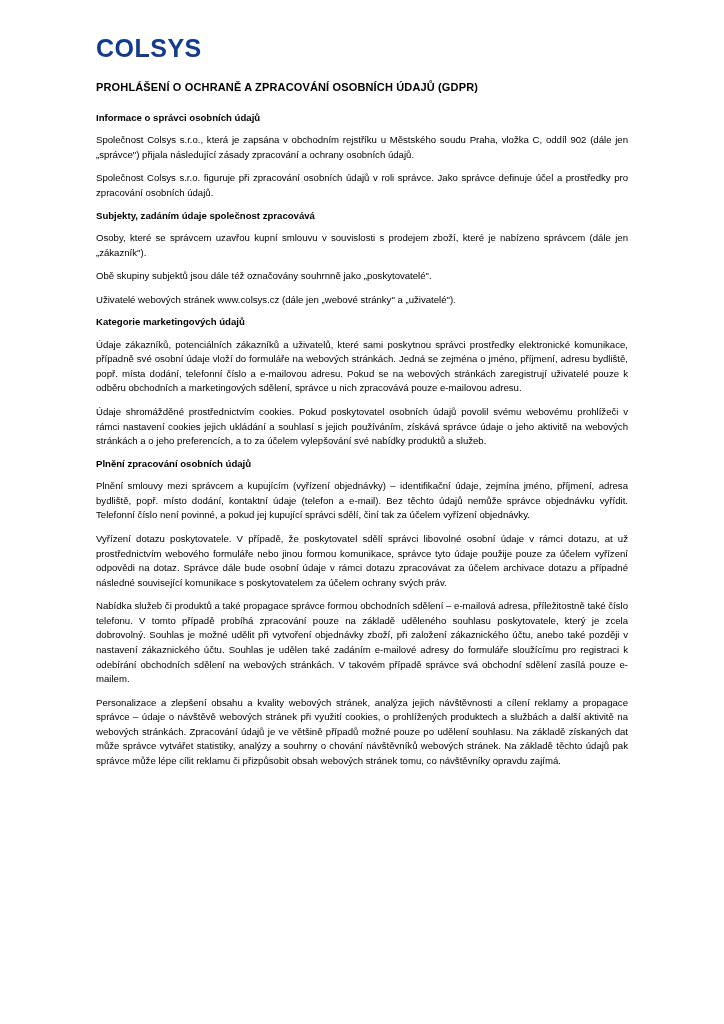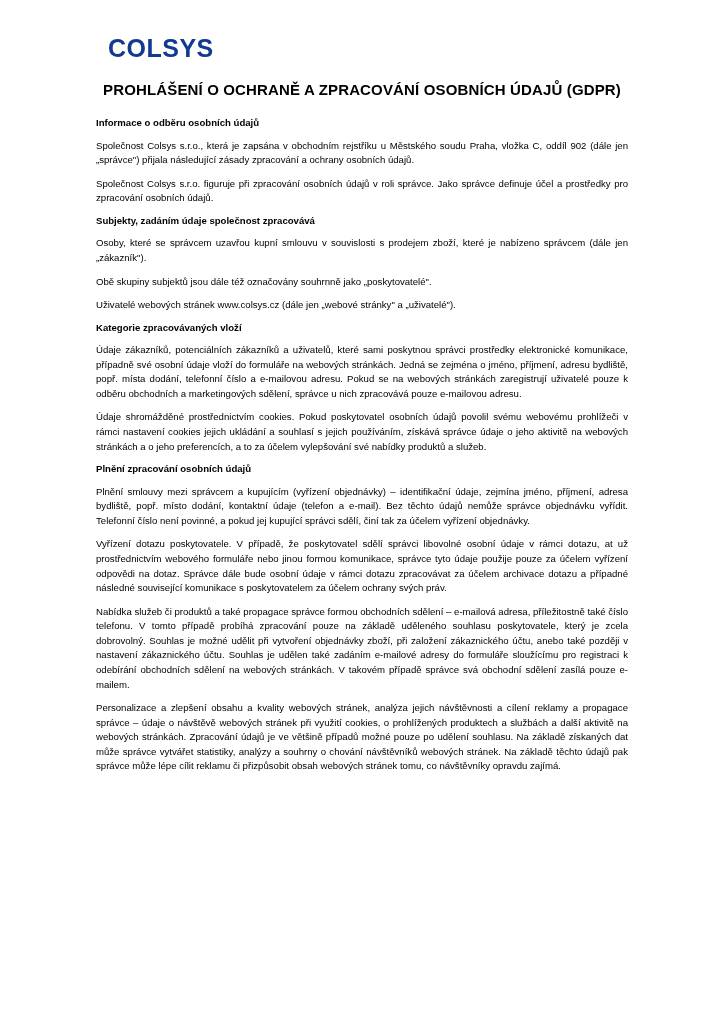--- a/index.html
+++ b/index.html
@@ -14,39 +14,38 @@
   .page {
     position: relative;
     width: 724px;
     height: 1024px;
     background: #ffffff;
     box-sizing: border-box;
     overflow: hidden;
   }
   .logo {
     position: absolute;
-    left: 108px;
+    left: 96px;
     top: 36px;
     font-family: "Liberation Sans", sans-serif;
     font-weight: bold;
     font-size: 25px;
     letter-spacing: 0.5px;
     color: #123a8f;
     line-height: 1;
   }
   .content {
     position: absolute;
     left: 96px;
     top: 80px;
     width: 532px;
   }
   .doc-title {
-    text-align: center;
     font-weight: bold;
-    font-size: 15px;
+    font-size: 11px;
     letter-spacing: 0.15px;
     margin: 0 0 16px 0;
     line-height: 1.35;
   }
   h2.section-heading {
     font-size: 9.6px;
     font-weight: bold;
     margin: 0 0 9px 0;
     line-height: 1.4;
   }
@@ -72,34 +71,34 @@
 
 <div class="page">
 
   <div class="logo">COLSYS</div>
 
   <div class="content">
 
     <h1 class="doc-title">PROHLÁŠENÍ O OCHRANĚ A ZPRACOVÁNÍ OSOBNÍCH ÚDAJŮ (GDPR)</h1>
 
     <div class="block">
-      <h2 class="section-heading">Informace o odběru osobních údajů</h2>
+      <h2 class="section-heading">Informace o správci osobních údajů</h2>
       <p class="para">Společnost Colsys s.r.o., která je zapsána v obchodním rejstříku u Městského soudu Praha, vložka C, oddíl 902 (dále jen „správce") přijala následující zásady zpracování a ochrany osobních údajů.</p>
       <p class="para">Společnost Colsys s.r.o. figuruje při zpracování osobních údajů v roli správce. Jako správce definuje účel a prostředky pro zpracování osobních údajů.</p>
     </div>
 
     <div class="block">
       <h2 class="section-heading spacer-heading">Subjekty, zadáním údaje společnost zpracovává</h2>
       <p class="para">Osoby, které se správcem uzavřou kupní smlouvu v souvislosti s prodejem zboží, které je nabízeno správcem (dále jen „zákazník").</p>
       <p class="para">Obě skupiny subjektů jsou dále též označovány souhrnně jako „poskytovatelé".</p>
       <p class="para">Uživatelé webových stránek www.colsys.cz (dále jen „webové stránky" a „uživatelé").</p>
     </div>
 
     <div class="block">
-      <h2 class="section-heading spacer-heading">Kategorie zpracovávaných vloží</h2>
+      <h2 class="section-heading spacer-heading">Kategorie marketingových údajů</h2>
       <p class="para">Údaje zákazníků, potenciálních zákazníků a uživatelů, které sami poskytnou správci prostředky elektronické komunikace, případně své osobní údaje vloží do formuláře na webových stránkách. Jedná se zejména o jméno, příjmení, adresu bydliště, popř. místa dodání, telefonní číslo a e-mailovou adresu. Pokud se na webových stránkách zaregistrují uživatelé pouze k odběru obchodních a marketingových sdělení, správce u nich zpracovává pouze e-mailovou adresu.</p>
       <p class="para">Údaje shromážděné prostřednictvím cookies. Pokud poskytovatel osobních údajů povolil svému webovému prohlížeči v rámci nastavení cookies jejich ukládání a souhlasí s jejich používáním, získává správce údaje o jeho aktivitě na webových stránkách a o jeho preferencích, a to za účelem vylepšování své nabídky produktů a služeb.</p>
     </div>
 
     <div class="block">
       <h2 class="section-heading spacer-heading">Plnění zpracování osobních údajů</h2>
       <p class="para">Plnění smlouvy mezi správcem a kupujícím (vyřízení objednávky) – identifikační údaje, zejmína jméno, příjmení, adresa bydliště, popř. místo dodání, kontaktní údaje (telefon a e-mail). Bez těchto údajů nemůže správce objednávku vyřídit. Telefonní číslo není povinné, a pokud jej kupující správci sdělí, činí tak za účelem vyřízení objednávky.</p>
       <p class="para">Vyřízení dotazu poskytovatele. V případě, že poskytovatel sdělí správci libovolné osobní údaje v rámci dotazu, at už prostřednictvím webového formuláře nebo jinou formou komunikace, správce tyto údaje použije pouze za účelem vyřízení odpovědi na dotaz. Správce dále bude osobní údaje v rámci dotazu zpracovávat za účelem archivace dotazu a případné následné související komunikace s poskytovatelem za účelem ochrany svých práv.</p>
       <p class="para">Nabídka služeb či produktů a také propagace správce formou obchodních sdělení – e-mailová adresa, příležitostně také číslo telefonu. V tomto případě probíhá zpracování pouze na základě uděleného souhlasu poskytovatele, který je zcela dobrovolný. Souhlas je možné udělit při vytvoření objednávky zboží, při založení zákaznického účtu, anebo také později v nastavení zákaznického účtu. Souhlas je udělen také zadáním e-mailové adresy do formuláře sloužícímu pro registraci k odebírání obchodních sdělení na webových stránkách. V takovém případě správce svá obchodní sdělení zasílá pouze e-mailem.</p>
       <p class="para">Personalizace a zlepšení obsahu a kvality webových stránek, analýza jejich návštěvnosti a cílení reklamy a propagace správce – údaje o návštěvě webových stránek při využití cookies, o prohlížených produktech a službách a další aktivitě na webových stránkách. Zpracování údajů je ve většině případů možné pouze po udělení souhlasu. Na základě získaných dat může správce vytvářet statistiky, analýzy a souhrny o chování návštěvníků webových stránek. Na základě těchto údajů pak správce může lépe cílit reklamu či přizpůsobit obsah webových stránek tomu, co návštěvníky opravdu zajímá.</p>

